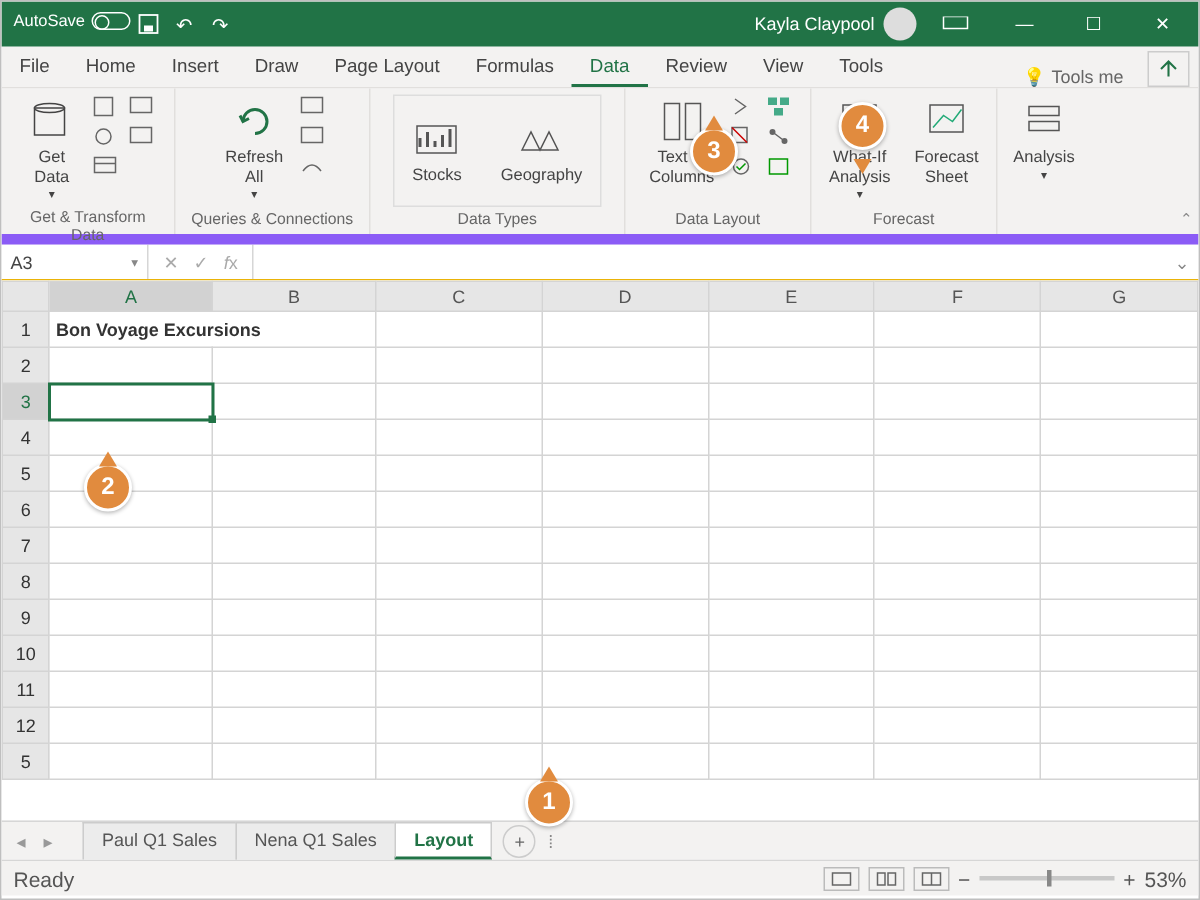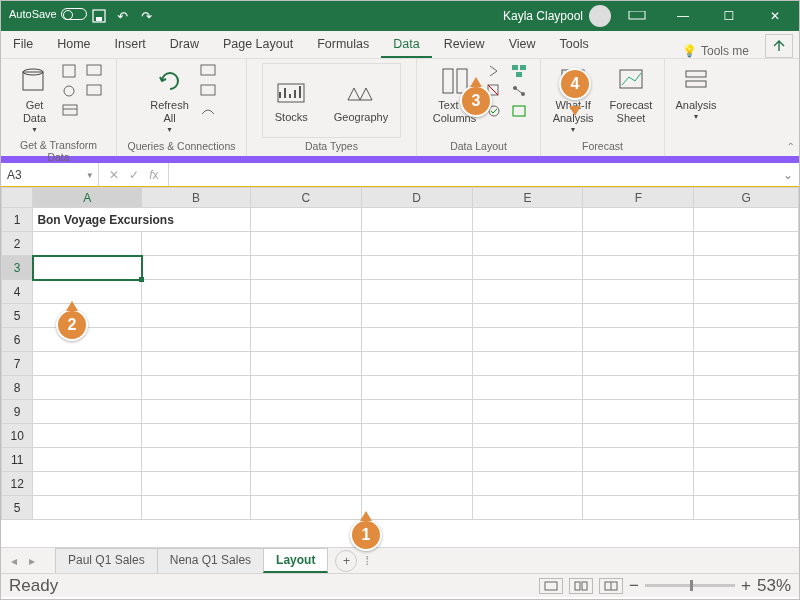--- a/index.html
+++ b/index.html
@@ -58,21 +58,21 @@
 
   
   .sheetbar { height:26px; border-top:1px solid #d6d6d6; background:#f3f2f1; display:flex; align-items:center; font-size:12px; padding:0 4px; position:relative; }
   .navbtn { width:18px; text-align:center; color:#999; }
   .sheet-tab { padding:4px 12px; background:#ececec; border:1px solid #ccc; border-bottom:none; margin-right:-1px; color:#555; cursor:pointer; }
   .sheet-tab.active { background:#fff; color:#217346; font-weight:700; border-bottom:2px solid #217346; }
   .addsheet { width:22px;height:22px;border:1px solid #ccc;border-radius:50%;margin-left:8px;display:flex;align-items:center;justify-content:center;color:#666;}
   .sheetbar .dots { margin-left:8px; color:#888; letter-spacing:2px; }
 
   
-  .status { height:24px; background:#f3f2f1; border-top:1px solid #d6d6d6; display:flex; align-items:center; font-size:17px; color:#555; padding:0 8px; }
+  .status { height:24px; background:#f3f2f1; border-top:1px solid #d6d6d6; display:flex; align-items:center; font-size:14px; color:#555; padding:0 8px; }
   .status .right { margin-left:auto; display:flex; align-items:center; gap:6px; }
   .viewbtn { width:24px;height:16px;border:1px solid #bbb;display:flex;align-items:center;justify-content:center;font-size:10px;}
   .slider { width:90px;height:3px;background:#c8c8c8;position:relative;}
   .slider::after{content:"";position:absolute;left:50%;top:-4px;width:3px;height:11px;background:#888;}
 
   
   .callout { position:absolute; width:32px;height:40px; pointer-events:none; z-index:50; }
   .callout .pin { width:32px;height:32px;border-radius:50%;background:#e18b3e;border:2px solid #fff;box-shadow:0 1px 3px rgba(0,0,0,0.3);display:flex;align-items:center;justify-content:center;color:#fff;font-weight:700;font-size:16px; }
   .callout::before { content:""; position:absolute; left:50%; transform:translateX(-50%); width:0;height:0; }
   .callout.up::before { top:-8px; border-left:6px solid transparent;border-right:6px solid transparent;border-bottom:10px solid #e18b3e; }

